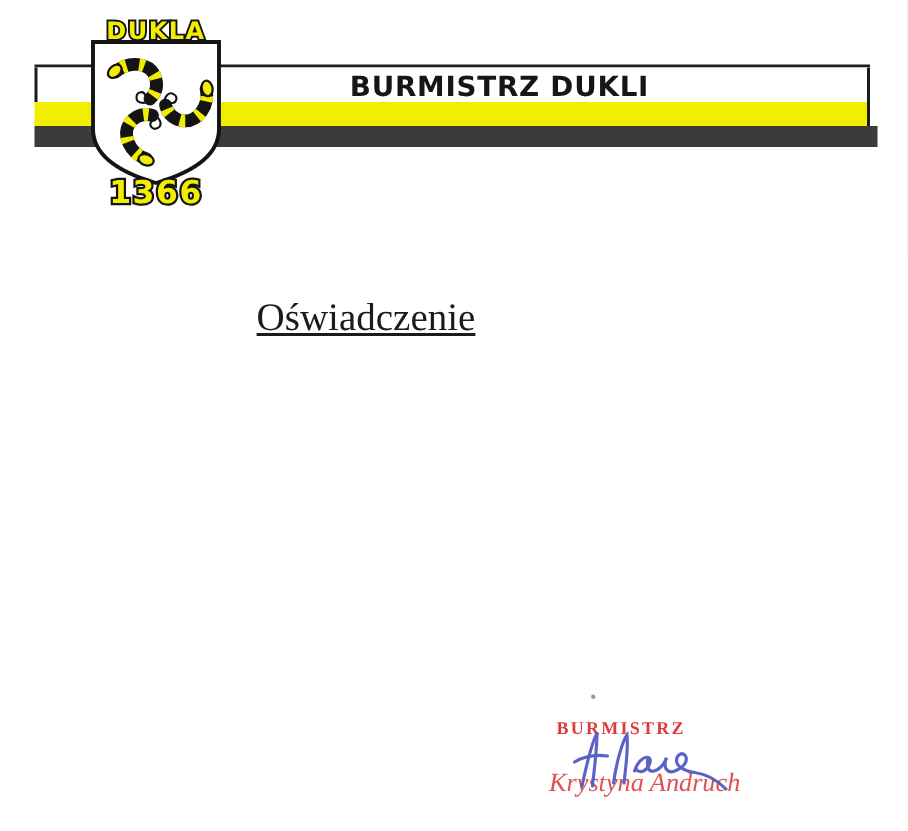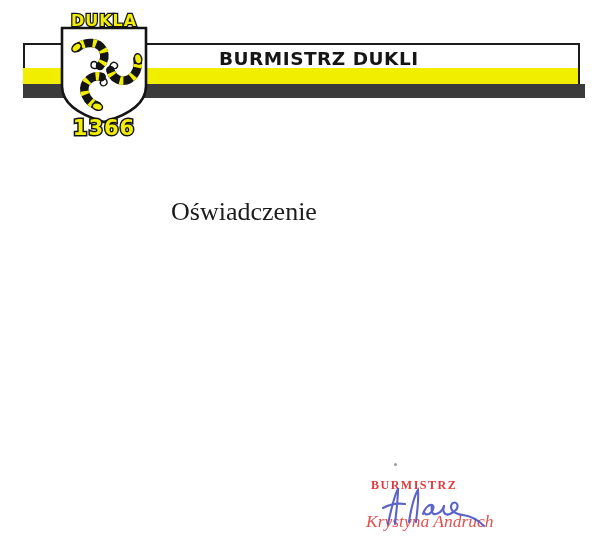--- a/index.html
+++ b/index.html
@@ -27,33 +27,33 @@
     position: absolute; left: 23px; top: 68px;
     width: 557px; height: 16px; background: #f2ee00;
     border-right: 2px solid #1c1c1c; box-sizing: border-box;
   }
   .band-dark {
     position: absolute; left: 23px; top: 84px;
     width: 562px; height: 14px; background: #3b3b3b;
   }
   .brand-title {
     position: absolute; left: 219px; top: 48px; width: 228px;
-    text-align: left;
+    text-align: center;
     font-family: "DejaVu Sans", sans-serif;
     font-weight: bold; font-size: 18.5px; letter-spacing: 0.5px;
     color: #161616; white-space: nowrap;
   }
 
   
   .crest { position: absolute; left: 50px; top: 6px; width: 110px; height: 134px; z-index: 5; }
 
   
   .doc-title {
     position: absolute; left: 0; top: 197px; width: 488px;
-    text-align: center; font-size: 26px; color: #1b1b1b;
+    text-align: center; font-size: 26px; color: #1b1b1b; text-decoration: underline;
   }
   .doc-body {
     position: absolute; left: 8px; top: 237px; width: 589px;
     font-size: 17px; line-height: 26.6px; text-align: justify;
     color: #141414;
   }
   .doc-body p { margin: 0 0 10.5px 0; }
   .doc-body p.indent { text-indent: 27px; }
 
   

